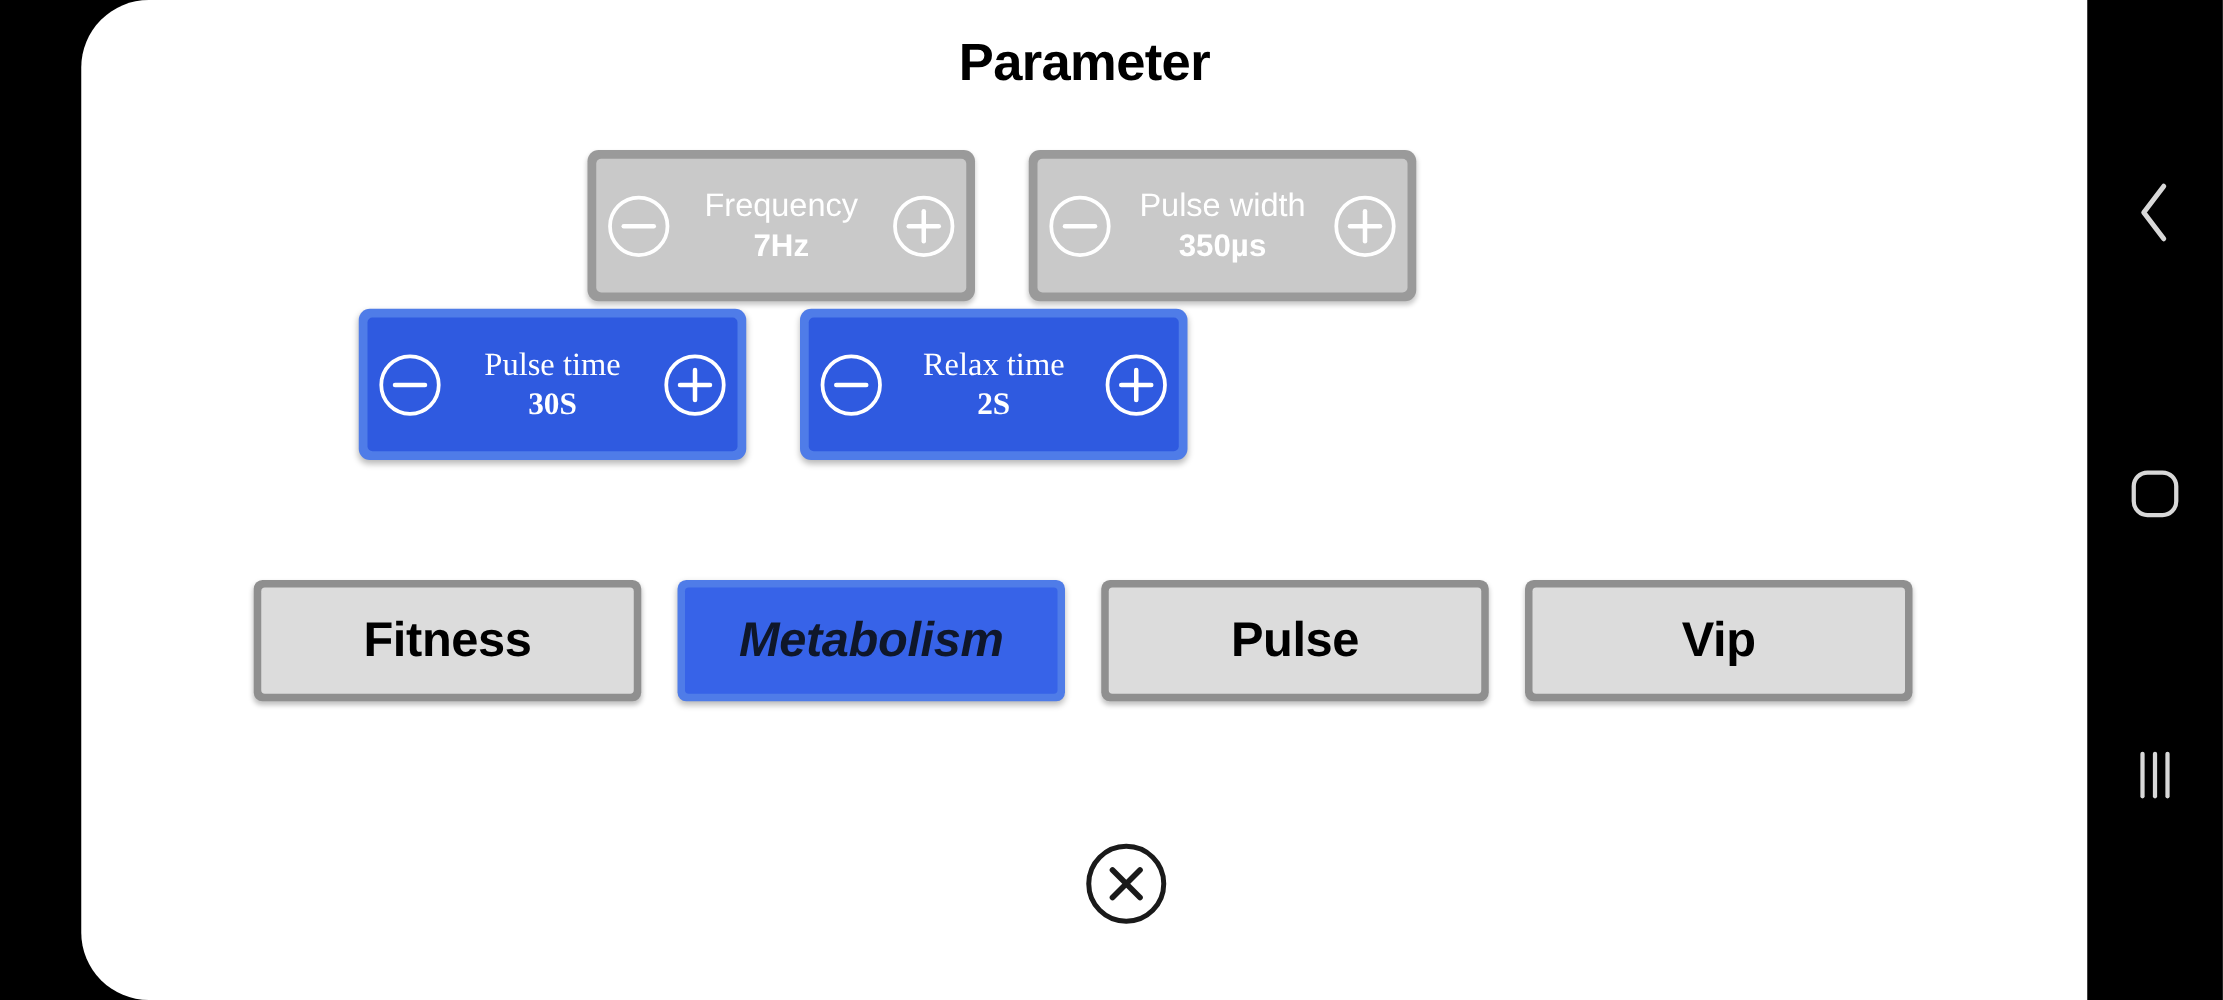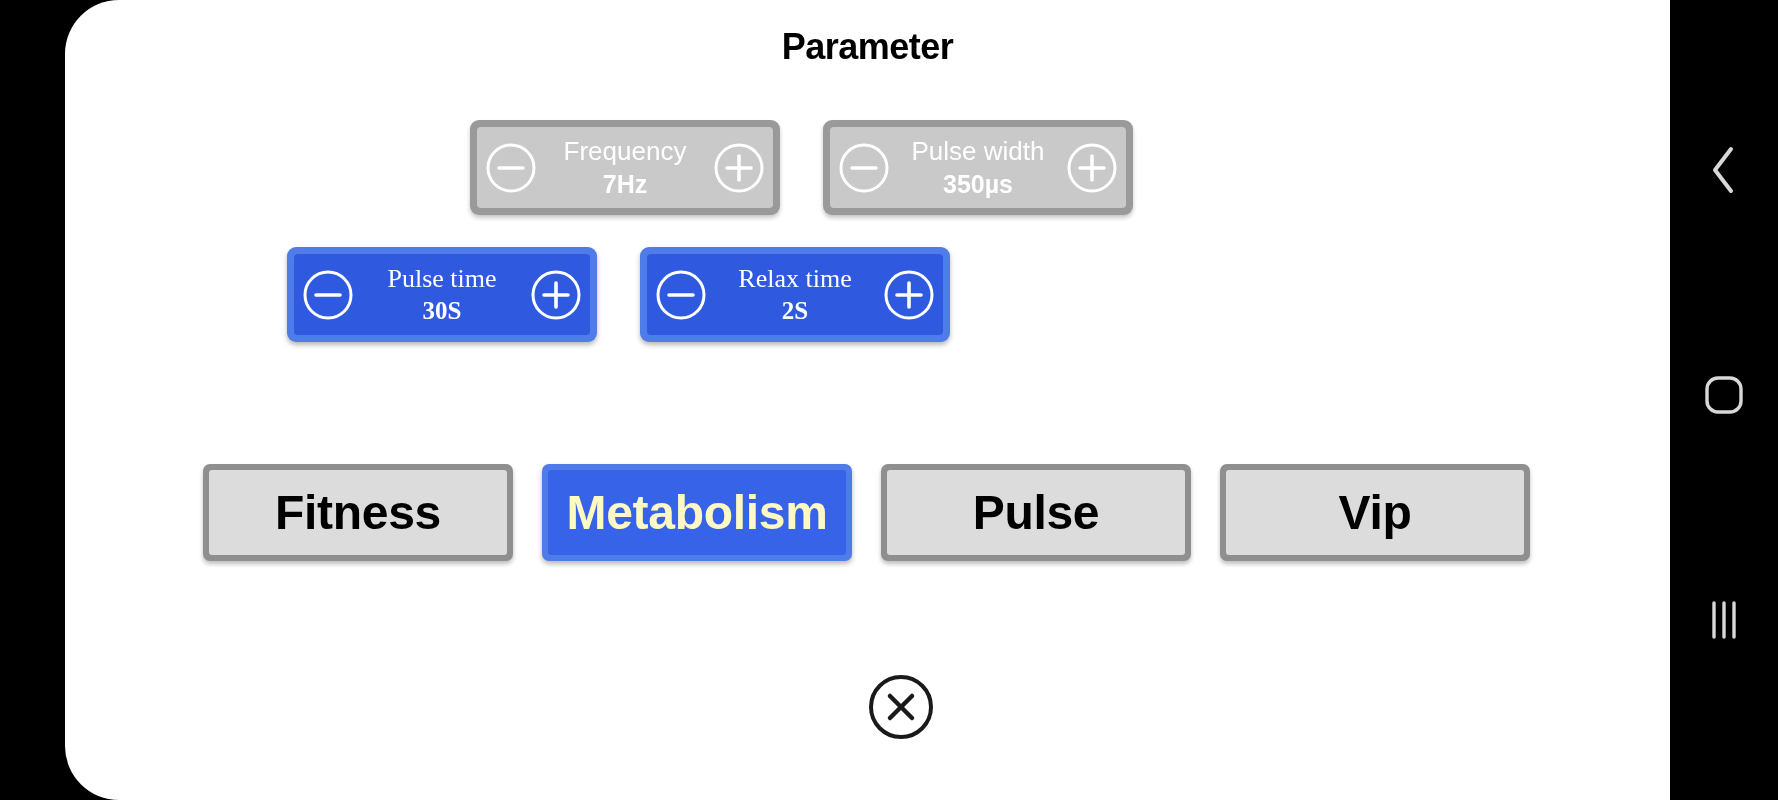--- a/index.html
+++ b/index.html
@@ -30,39 +30,39 @@
     border-radius: 54px 0 0 54px;
     overflow: hidden;
   }
 
   #page-title {
     position: absolute;
     top: 26px;
     left: 0;
     width: 1605px;
     text-align: center;
-    font-size: 36px;
+    font-size: 42px;
     font-weight: bold;
     color: #000000;
     letter-spacing: -0.5px;
   }
 
   
   .stepper-row {
     position: absolute;
     display: flex;
   }
 
   #row-top    { top: 120px; left: 405px; gap: 43px; }
   #row-bottom { top: 247px; left: 222px; gap: 43px; }
 
   .stepper {
     position: relative;
     width: 310px;
-    height: 95px;
+    height: 121px;
     border-radius: 9px;
     display: flex;
     align-items: center;
     justify-content: space-between;
     padding: 0 15px;
   }
 
   
   .stepper.disabled {
     background: #9a9a9a;
@@ -160,26 +160,26 @@
     content: "";
     position: absolute;
     left: 6px; top: 6px; right: 6px; bottom: 6px;
     background: #3763e8;
     border-radius: 3px;
   }
 
   .mode-label {
     position: relative;
     z-index: 2;
-    font-size: 48px;
+    font-size: 39px;
     font-weight: bold;
     letter-spacing: -0.3px;
   }
   .mode-btn.unselected .mode-label { color: #000000; }
-  .mode-btn.selected   .mode-label { color: #fef9c3; }
+  .mode-btn.selected   .mode-label { color: #0f172a; font-style: italic; }
 
   
   #close-button {
     position: absolute;
     top: 673px;
     left: 802px;
     width: 68px;
     height: 68px;
   }
   #close-button svg { display: block; width: 68px; height: 68px; }

